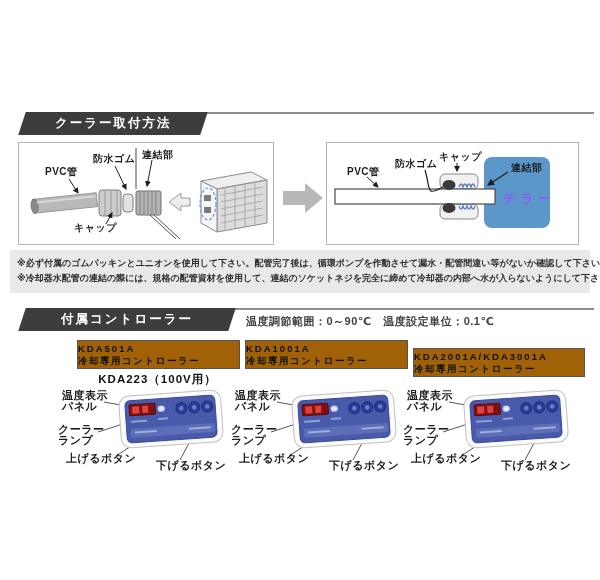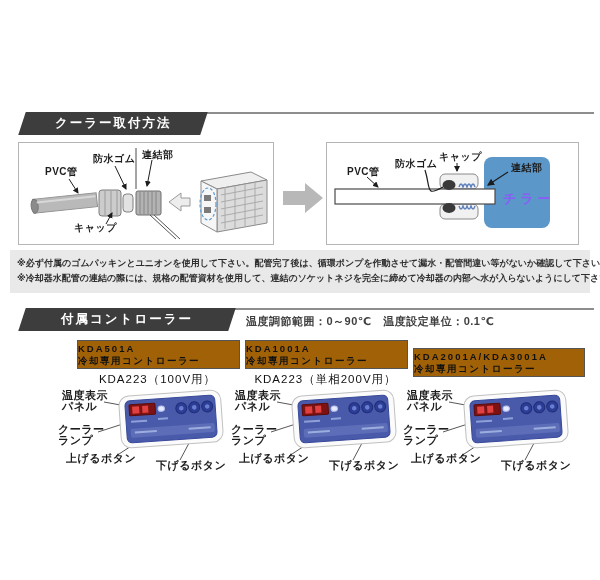--- a/index.html
+++ b/index.html
@@ -26,21 +26,21 @@
   .notes{position:absolute;left:10px;top:250px;width:580px;height:43px;
          background:var(--note-bg,#e9e9e9);box-sizing:border-box;padding:6px 7px 0 7px;}
   .notes .nline{font-size:9px;line-height:15px;font-weight:bold;color:#2e2e2e;
                 white-space:nowrap;letter-spacing:0px;}
 
   
   .model-box{position:absolute;border:1.3px solid #555;background:#a16207;
              display:flex;flex-direction:column;align-items:flex-start;justify-content:center;}
   .model-box .l1{font-size:9.5px;font-weight:bold;letter-spacing:2px;color:#111;line-height:12px;}
   .model-box .l2{font-size:9.5px;font-weight:bold;letter-spacing:1.5px;color:#111;line-height:12px;}
-  .model-name{position:absolute;font-size:11.5px;font-weight:normal;letter-spacing:1px;
+  .model-name{position:absolute;font-size:11.5px;font-weight:bold;letter-spacing:1px;
               color:#111;text-align:center;white-space:nowrap;}
 
   .fig{position:absolute;width:180px;height:86px;}
   .fig svg{position:absolute;left:0;top:0;}
   .callout{position:absolute;font-size:11px;font-weight:bold;color:#1d1d1d;
            line-height:10.5px;white-space:nowrap;letter-spacing:.5px;}
 </style>
 </head>
 <body>
 
@@ -178,21 +178,20 @@
   <div class="model-box" style="left:245px;top:340px;width:161px;height:27px;">
     <div class="l1">KDA1001A</div>
     <div class="l2">冷却専用コントローラー</div>
   </div>
   <div class="model-box" style="left:413px;top:348px;width:170px;height:27px;">
     <div class="l1">KDA2001A/KDA3001A</div>
     <div class="l2">冷却専用コントローラー</div>
   </div>
 
   <div class="model-name" style="left:77px;top:372px;width:161px;">KDA223（100V用）</div>
-  <div class="model-name" style="left:245px;top:372px;width:161px;">KDA223（単相200V用）</div>
 
   <div class="fig" style="left:58px;top:387px;">
     <svg width="180" height="86" viewBox="0 0 180 86">
       <line x1="46" y1="15" x2="79" y2="21" stroke="#444" stroke-width="0.9"></line>
       <line x1="40" y1="45" x2="102" y2="25" stroke="#444" stroke-width="0.9"></line>
       <line x1="58" y1="69" x2="122" y2="27" stroke="#444" stroke-width="0.9"></line>
       <line x1="122" y1="73" x2="146" y2="28" stroke="#444" stroke-width="0.9"></line>
       <g transform="rotate(-4 113 32)">
         <rect x="62" y="6" width="102" height="52" rx="10" fill="#fbfbfb" stroke="#c0c0c0"></rect>
         <rect x="68" y="11" width="90" height="42" rx="5" fill="var(--panel,#4a5aab)" stroke="#39499a"></rect>

